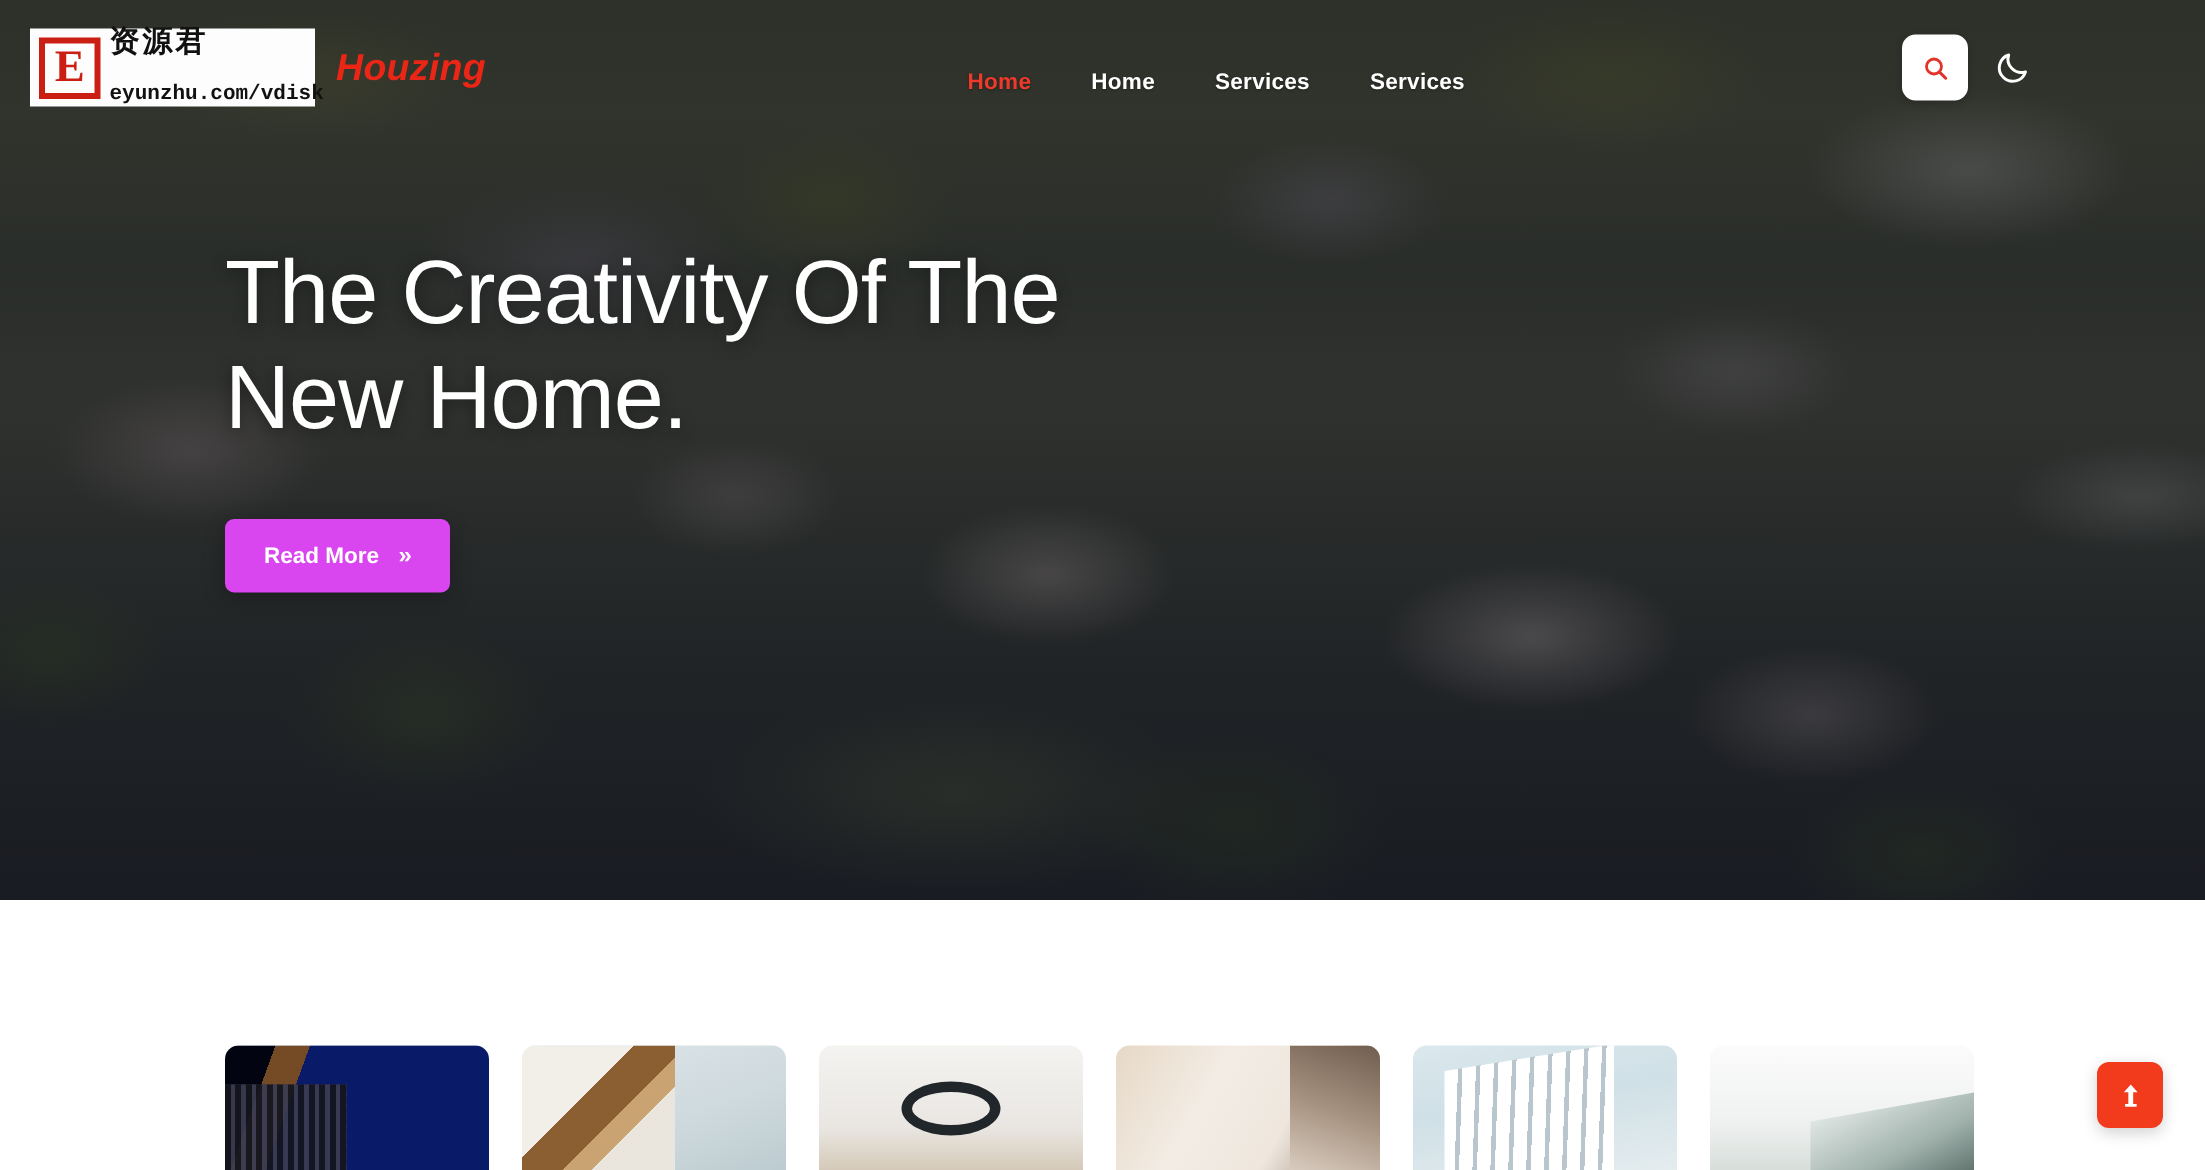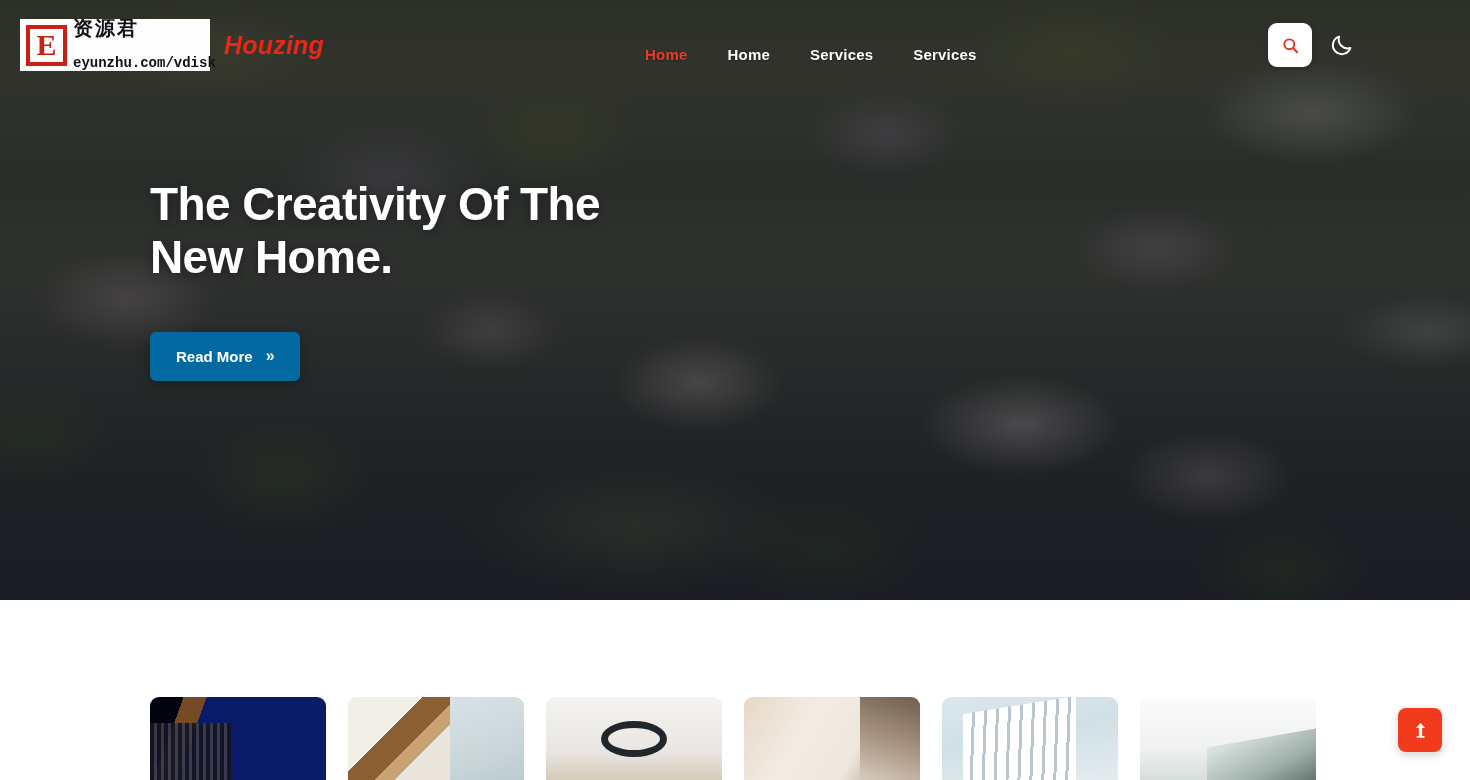--- a/index.html
+++ b/index.html
@@ -112,30 +112,29 @@
   }
 
   
   .hero-content { position:absolute; left:150px; top:160px; z-index:20; }
   .eyebrow {
     font-size:13px; font-weight:bold; color:#ffffff;
     letter-spacing:1.1px; text-transform:uppercase;
     text-shadow:0 1px 3px rgba(0,0,0,.5);
   }
   .headline {
-    margin-top:18px;
-    font-size:46px; font-weight:bold; color:#ffffff;
+    font-size:60px; font-weight:normal; color:#ffffff;
     line-height:1.16; letter-spacing:-.6px;
     text-shadow:0 2px 10px rgba(0,0,0,.35);
     max-width:720px;
   }
   .read-more {
     margin-top:47px;
     display:inline-flex; align-items:center; gap:13px;
-    background:#0369a1; color:#ffffff;
+    background:#d946ef; color:#ffffff;
     padding:0 26px; height:49px; border-radius:6px;
     font-size:15px; font-weight:bold; cursor:pointer; border:none;
     box-shadow:0 4px 14px rgba(0,0,0,.25);
   }
   .rm-chev { font-size:16px; font-weight:bold; line-height:1; letter-spacing:-1px; }
 
   
   .gallery {
     position:absolute; left:150px; top:697px;
     display:flex; gap:22px; z-index:10;

